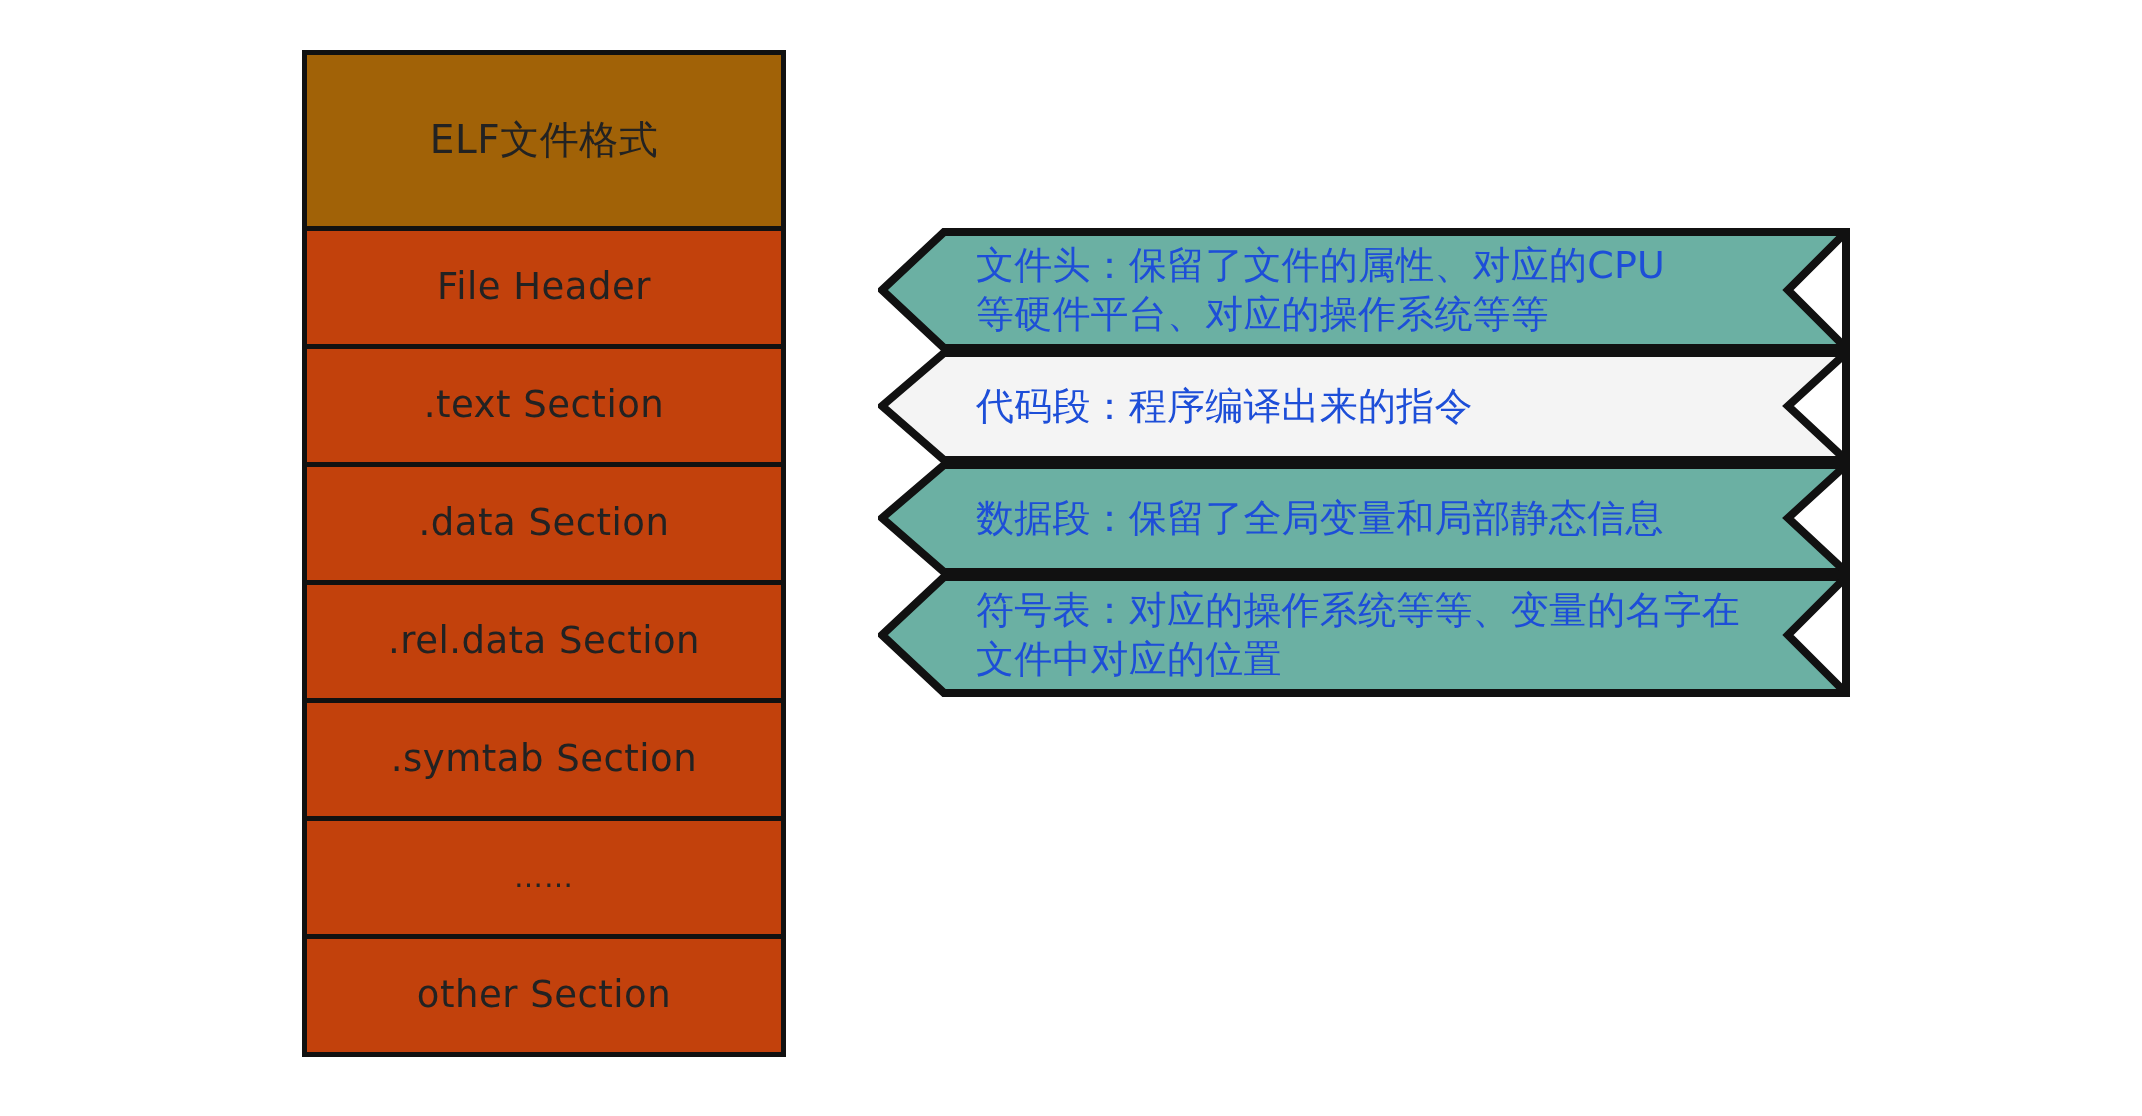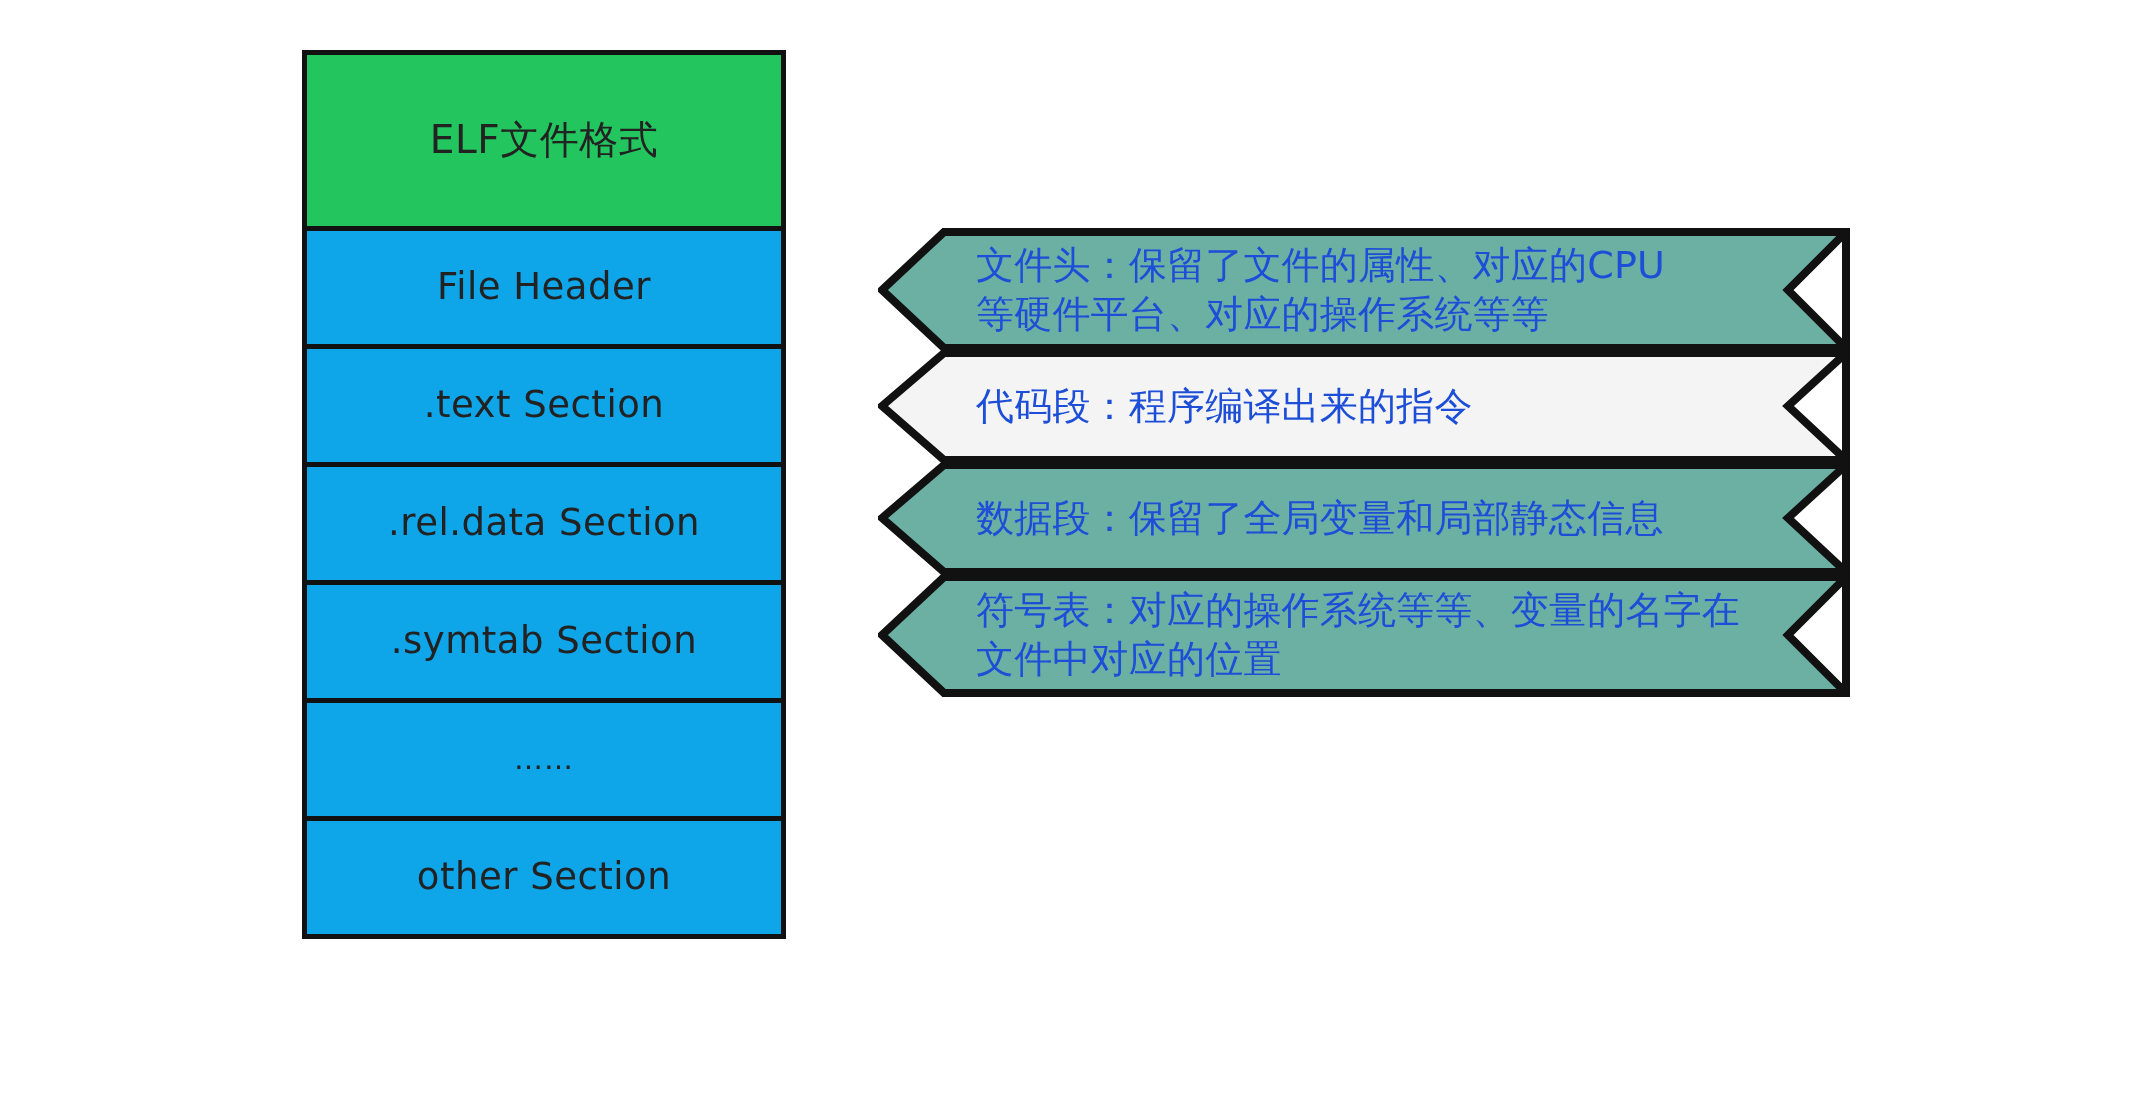--- a/index.html
+++ b/index.html
@@ -32,27 +32,27 @@
     display: flex;
     flex-direction: column;
   }
   .stack-row {
     box-sizing: border-box;
     border: 5px solid #111111;
     margin-top: -5px;
     display: flex;
     align-items: center;
     justify-content: center;
-    background: #0ea5e9;
+    background: #c2410c;
     color: #222222;
   }
   .stack-row:first-child { margin-top: 0; }
 
   .stack-row.header {
-    background: #22c55e;
+    background: #a16207;
     height: 181px;
   }
   .stack-row.section {
     height: 123px;
   }
 
   .stack-label {
     font-size: 37px;
     letter-spacing: 0.5px;
     line-height: 1.15;
@@ -118,20 +118,23 @@
     </div>
 
     <div class="stack-row section">
       <span class="stack-label">File Header</span>
     </div>
 
     <div class="stack-row section">
       <span class="stack-label">.text Section</span>
     </div>
 
+    <div class="stack-row section">
+      <span class="stack-label">.data Section</span>
+    </div>
 
     <div class="stack-row section">
       <span class="stack-label">.rel.data Section</span>
     </div>
 
     <div class="stack-row section">
       <span class="stack-label">.symtab Section</span>
     </div>
 
     <div class="stack-row section">

